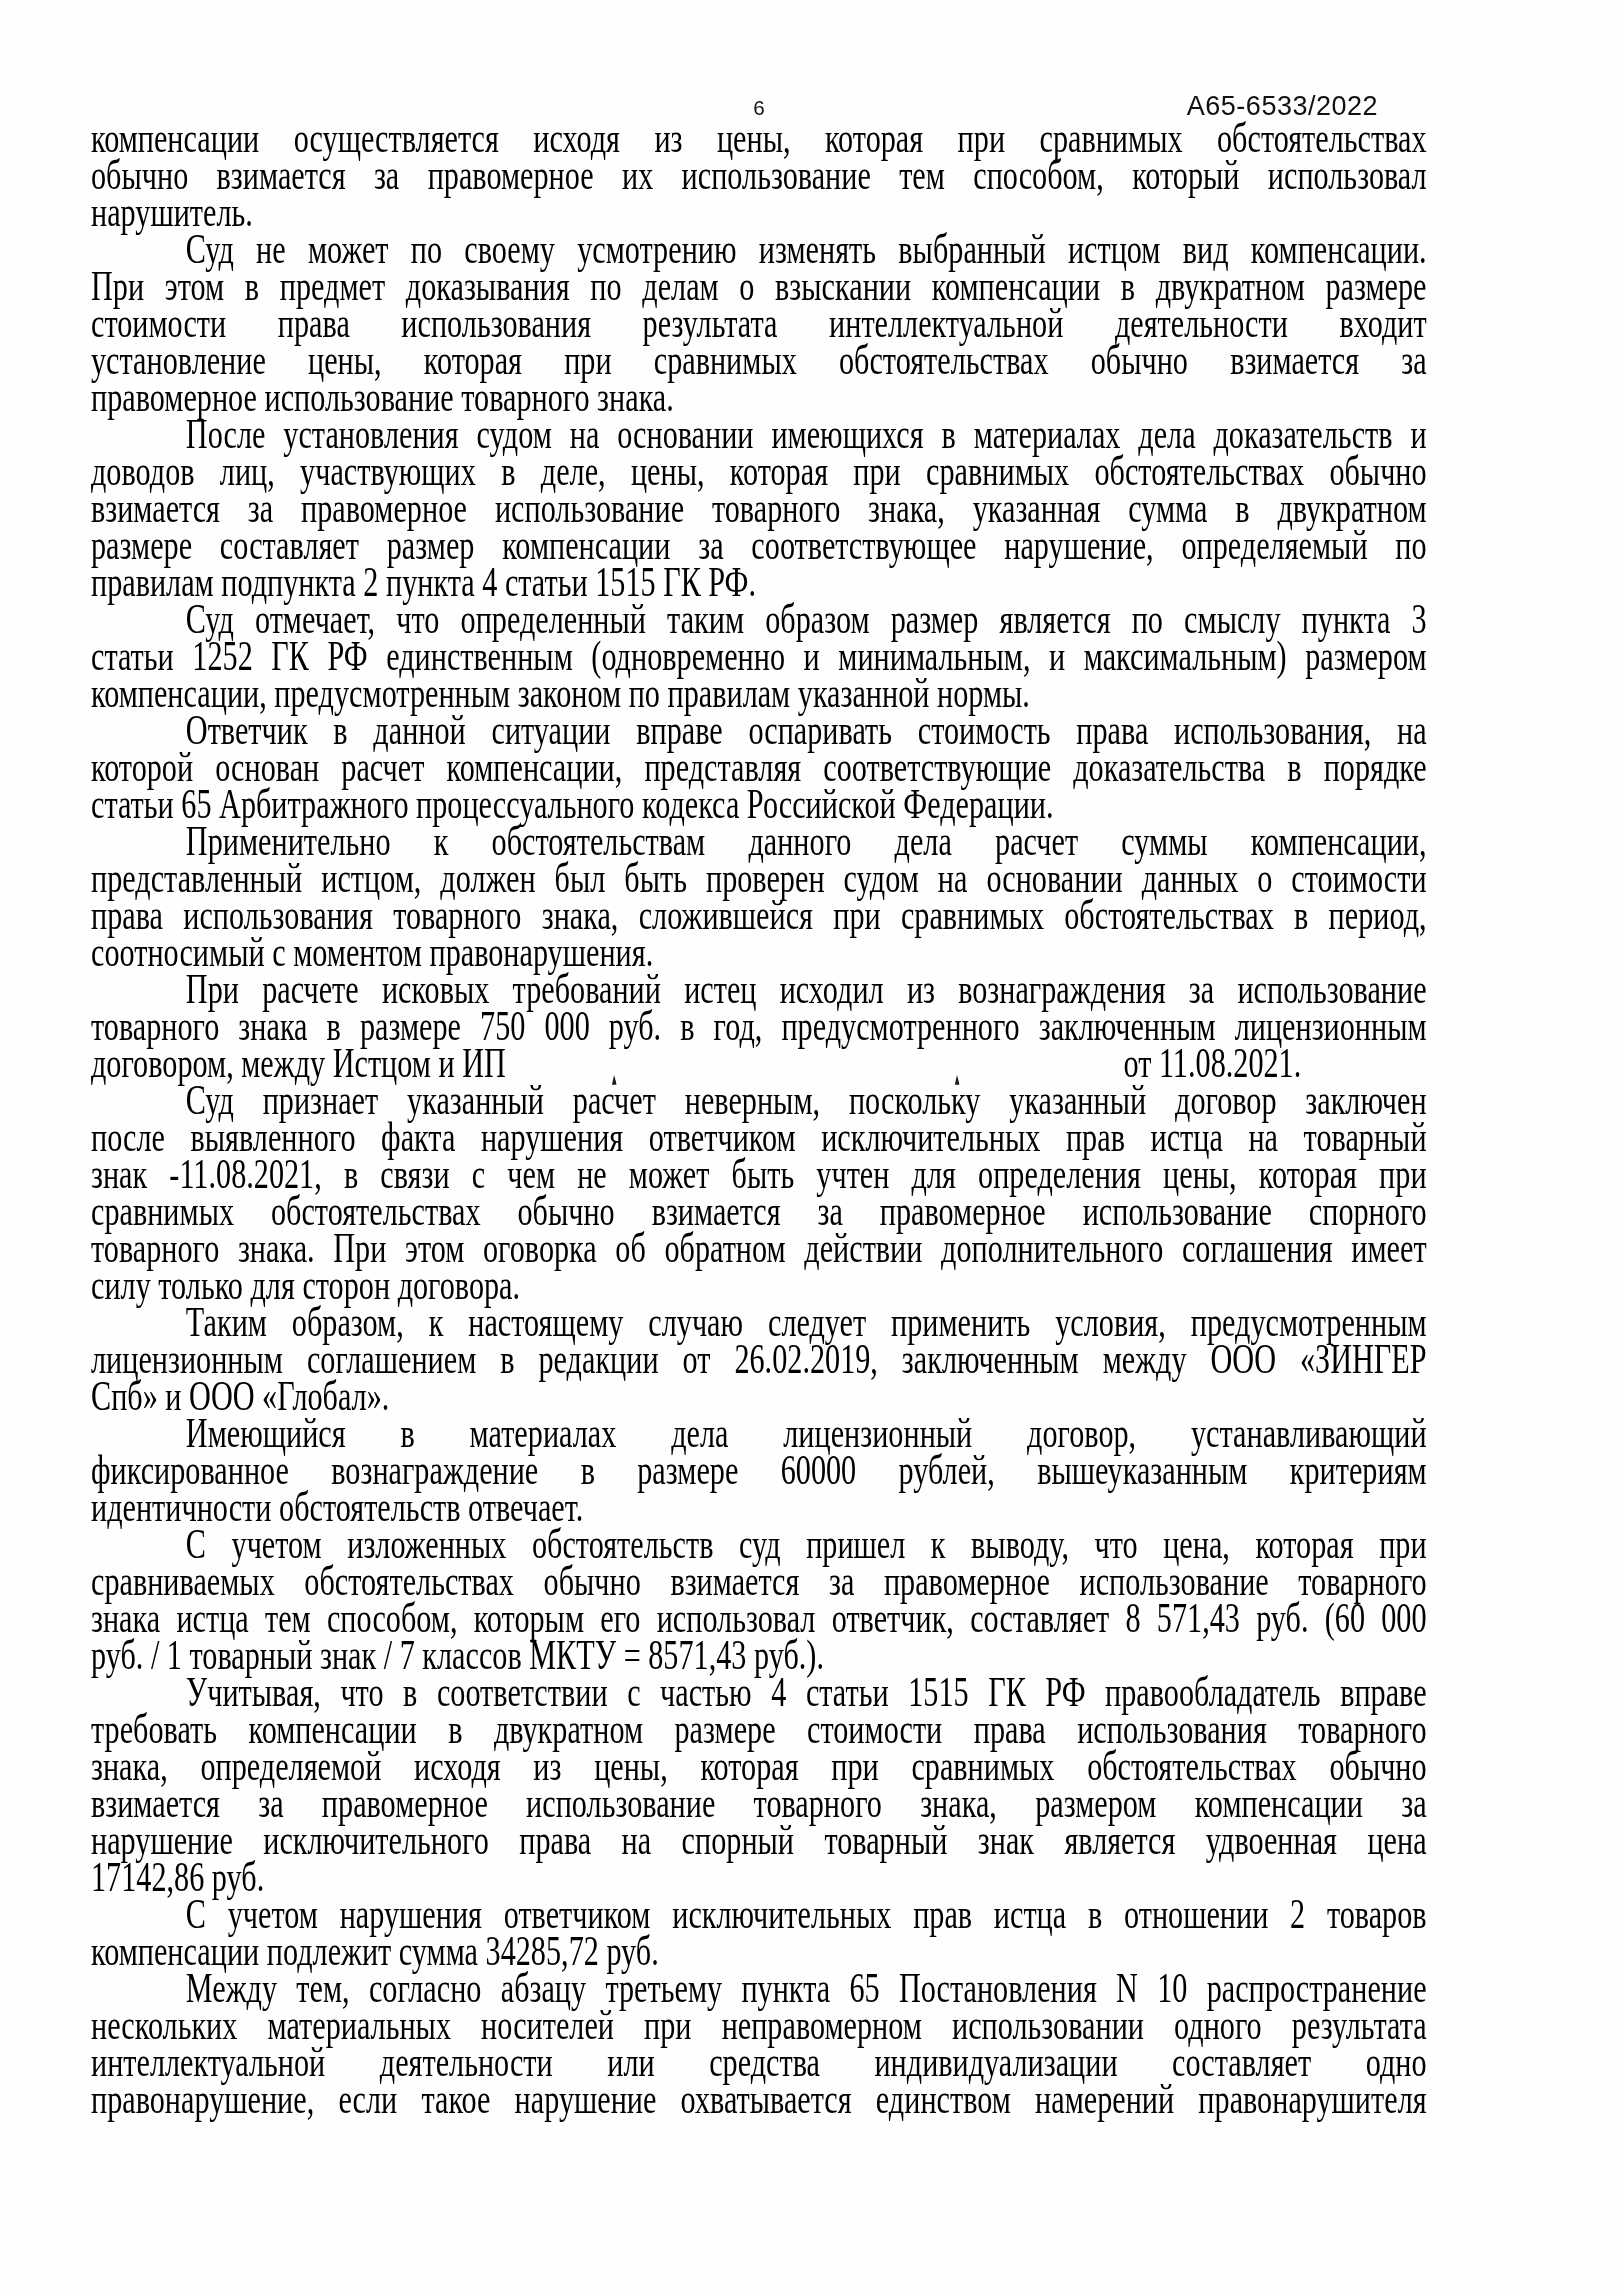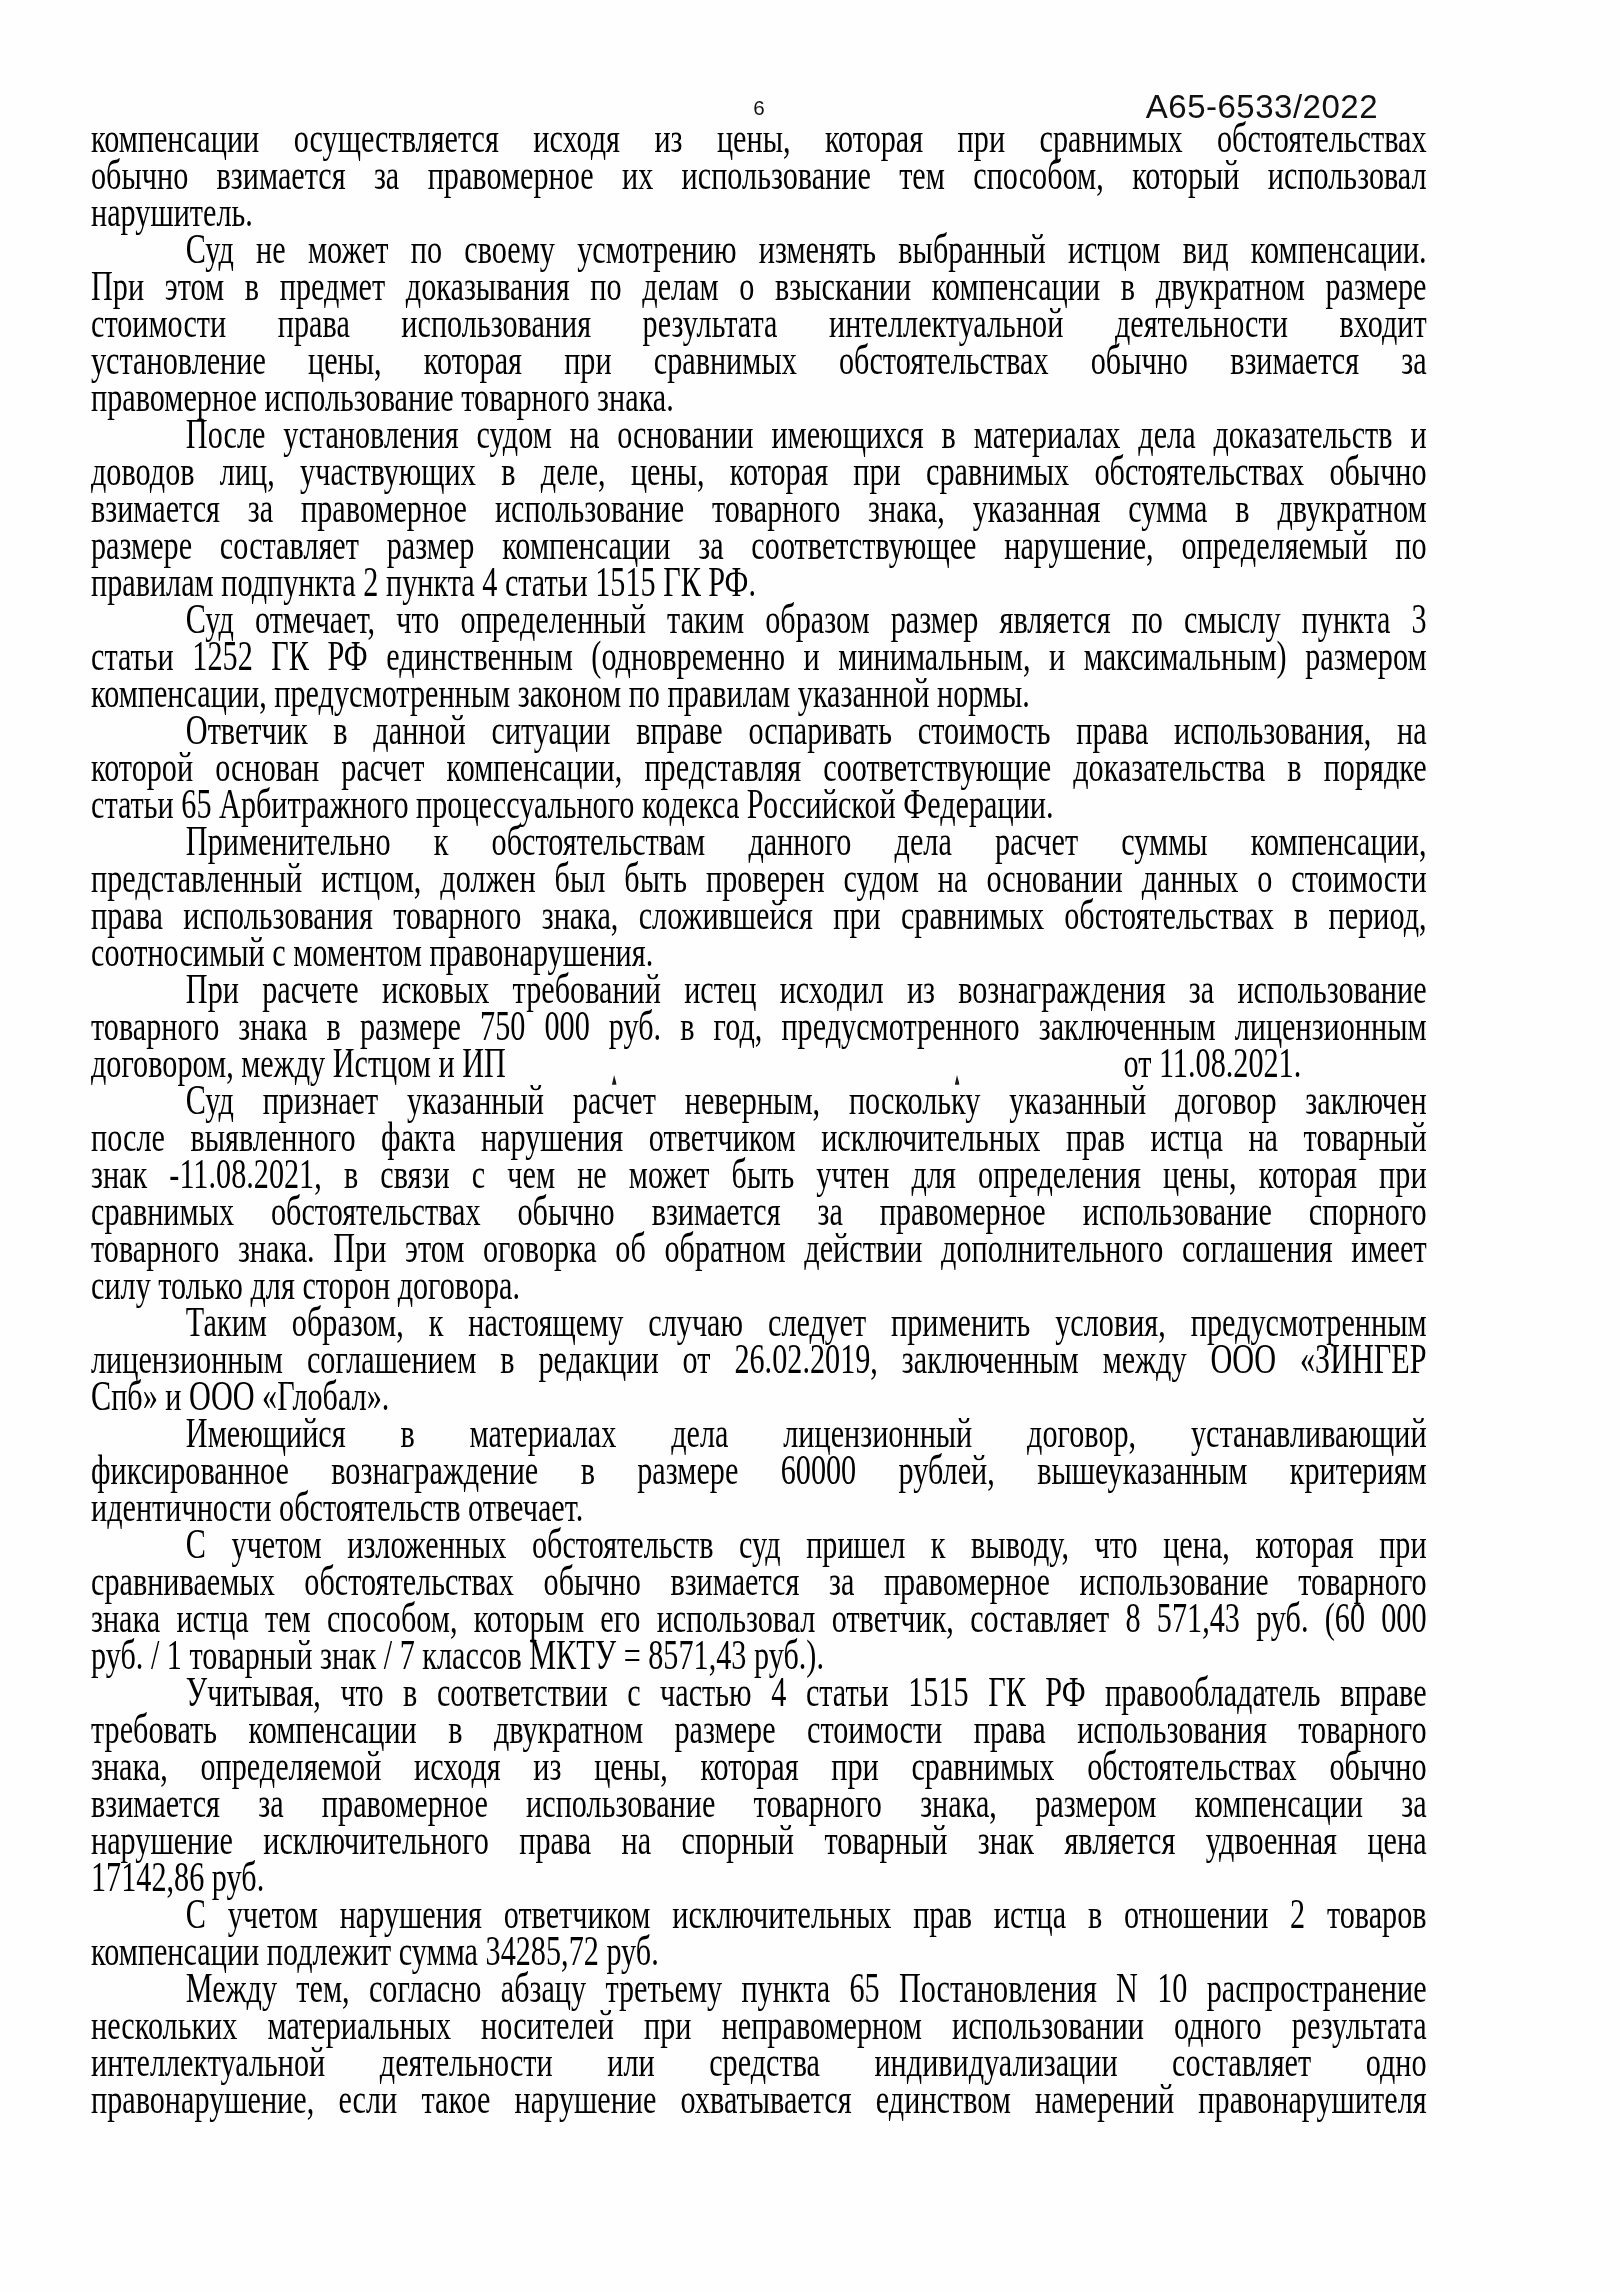--- a/index.html
+++ b/index.html
@@ -16,21 +16,21 @@
     position:absolute;left:91px;top:94px;width:1336px;height:29px;
     font-family:"Liberation Sans","DejaVu Sans",sans-serif;
     color:#111;
   }
   .pagenum{
     position:absolute;left:0;top:2px;width:100%;
     text-align:center;font-size:20.6px;line-height:23.5px;
   }
   .casenum{
     position:absolute;right:49px;top:0;
-    font-size:33px;line-height:25.5px;letter-spacing:0.5px;
+    font-size:27px;line-height:25.5px;letter-spacing:0.5px;
   }
   
   .body{
     position:absolute;left:91px;top:119px;
     width:1901px;
     transform:scaleX(0.7026);
     transform-origin:0 0;
     font-size:43px;line-height:37px;
     font-weight:400;
   }

